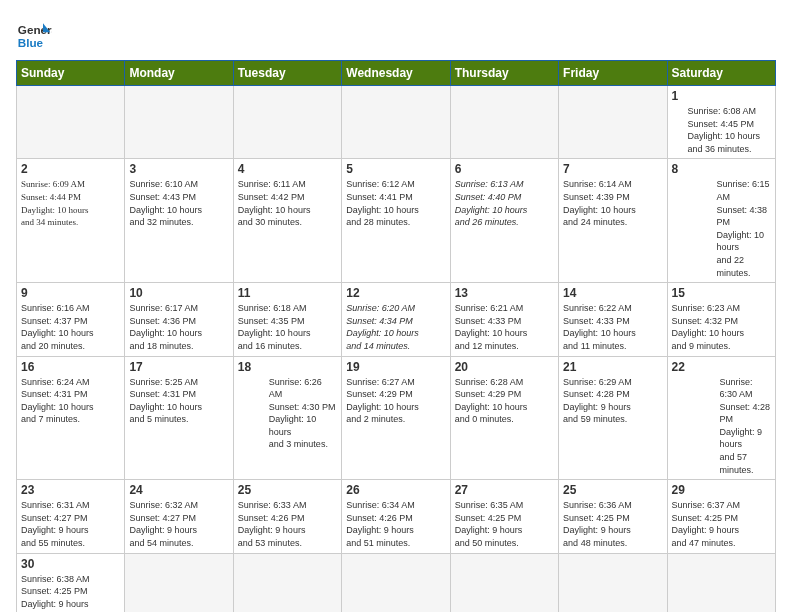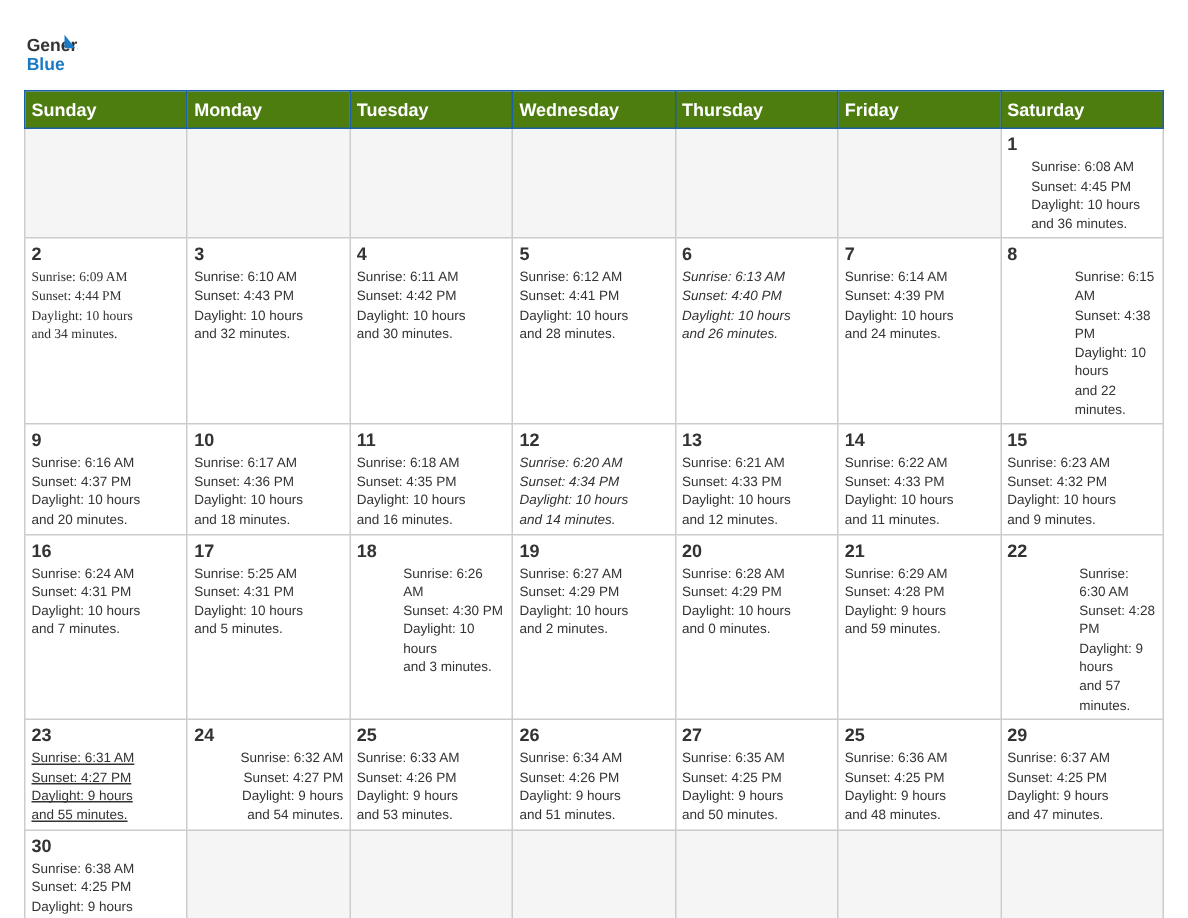--- a/index.html
+++ b/index.html
@@ -270,28 +270,28 @@
           <span class="day-number">22</span>
           <div class="day-info" style="white-space: pre-line; margin-left: 48px;">Sunrise: 6:30 AM
 Sunset: 4:28 PM
 Daylight: 9 hours
 and 57 minutes.</div>
         </td>
       </tr>
       <tr>
         <td>
           <span class="day-number">23</span>
-          <div class="day-info" style="white-space: pre-line; text-decoration: underline;">Sunrise: 6:31 AM
+          <div class="day-info" style="white-space: pre-line;">Sunrise: 6:31 AM
 Sunset: 4:27 PM
 Daylight: 9 hours
 and 55 minutes.</div>
         </td>
         <td>
           <span class="day-number">24</span>
-          <div class="day-info" style="white-space: pre-line; text-align: right;">Sunrise: 6:32 AM
+          <div class="day-info" style="white-space: pre-line;">Sunrise: 6:32 AM
 Sunset: 4:27 PM
 Daylight: 9 hours
 and 54 minutes.</div>
         </td>
         <td>
           <span class="day-number">25</span>
           <div class="day-info" style="white-space: pre-line;">Sunrise: 6:33 AM
 Sunset: 4:26 PM
 Daylight: 9 hours
 and 53 minutes.</div>

